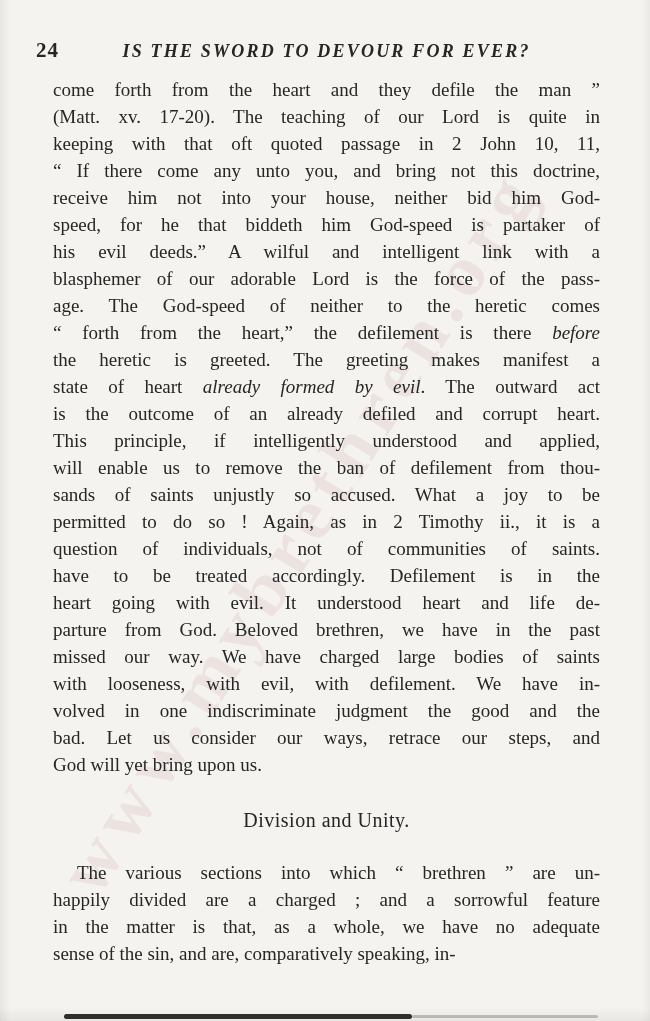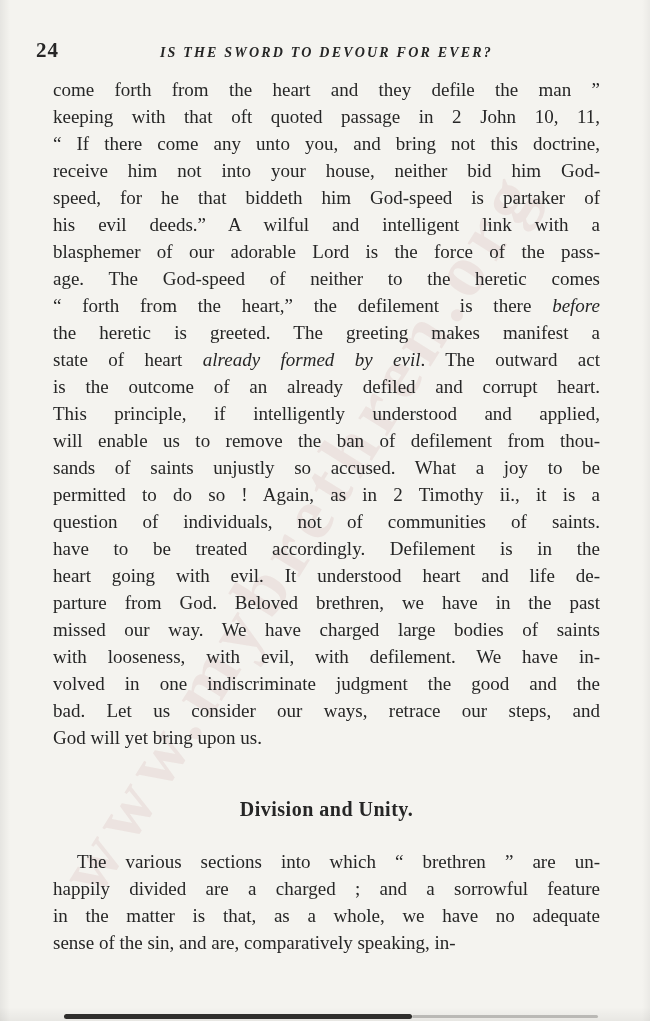--- a/index.html
+++ b/index.html
@@ -52,45 +52,45 @@
     font-size: 21px;
     font-weight: bold;
     letter-spacing: 1px;
     margin-top: 21px;
   }
   .running-title {
     grid-column: 2;
     text-align: center;
     font-style: italic;
     font-weight: 700;
-    font-size: 14px;
+    font-size: 18px;
     letter-spacing: 2.2px;
     white-space: nowrap;
   }
   .body-text {
     position: absolute;
     top: 59px;
     left: 36px;
     right: 33px;
     font-size: 19px;
     line-height: 27px;
   }
   .paragraph { margin: 17px; }
   .line {
     text-align: justify;
     text-align-last: justify;
   }
   .line.last { text-align-last: left; }
   .line.indent { text-indent: 24px; }
   .it { font-style: italic; }
   .section-heading {
-    margin-top: 45px;
+    margin-top: 29px;
     margin-bottom: 25px;
     text-align: center;
-    font-weight: bold;
+    font-weight: normal;
     font-size: 20px;
     line-height: 27px;
     letter-spacing: 0.5px;
   }
   .scan-artifact { position: absolute; pointer-events: none; }
   .scan-artifact-dark {
     left: 64px;
     bottom: 2px;
     width: 348px;
     height: 5px;
@@ -114,20 +114,21 @@
   <div class="watermark">www.mybrethren.org</div>
 
   <header class="running-header">
     <span class="page-num">24</span>
     <span class="running-title">IS THE SWORD TO DEVOUR FOR EVER?</span>
   </header>
 
   <main class="body-text">
       <div class="paragraph">
         <div class="line"><span>come forth from the heart and they defile the man ”</span></div>
+        <div class="line"><span>(Matt. xv. 17-20).  The teaching of our Lord is quite in</span></div>
         <div class="line"><span>keeping with that oft quoted passage in 2 John 10, 11,</span></div>
         <div class="line"><span>“ If there come any unto you, and bring not this doctrine,</span></div>
         <div class="line"><span>receive him not into your house, neither bid him God-</span></div>
         <div class="line"><span>speed, for he that biddeth him God-speed is partaker of</span></div>
         <div class="line"><span>his evil deeds.”  A wilful and intelligent link with a</span></div>
         <div class="line"><span>blasphemer of our adorable Lord is the force of the pass-</span></div>
         <div class="line"><span>age.  The God-speed of neither to the heretic comes</span></div>
         <div class="line"><span>“ forth from the heart,” the defilement is there </span><span class="it">before</span></div>
         <div class="line"><span>the heretic is greeted.  The greeting makes manifest a</span></div>
         <div class="line"><span>state of heart </span><span class="it">already formed by evil</span><span>.  The outward act</span></div>

